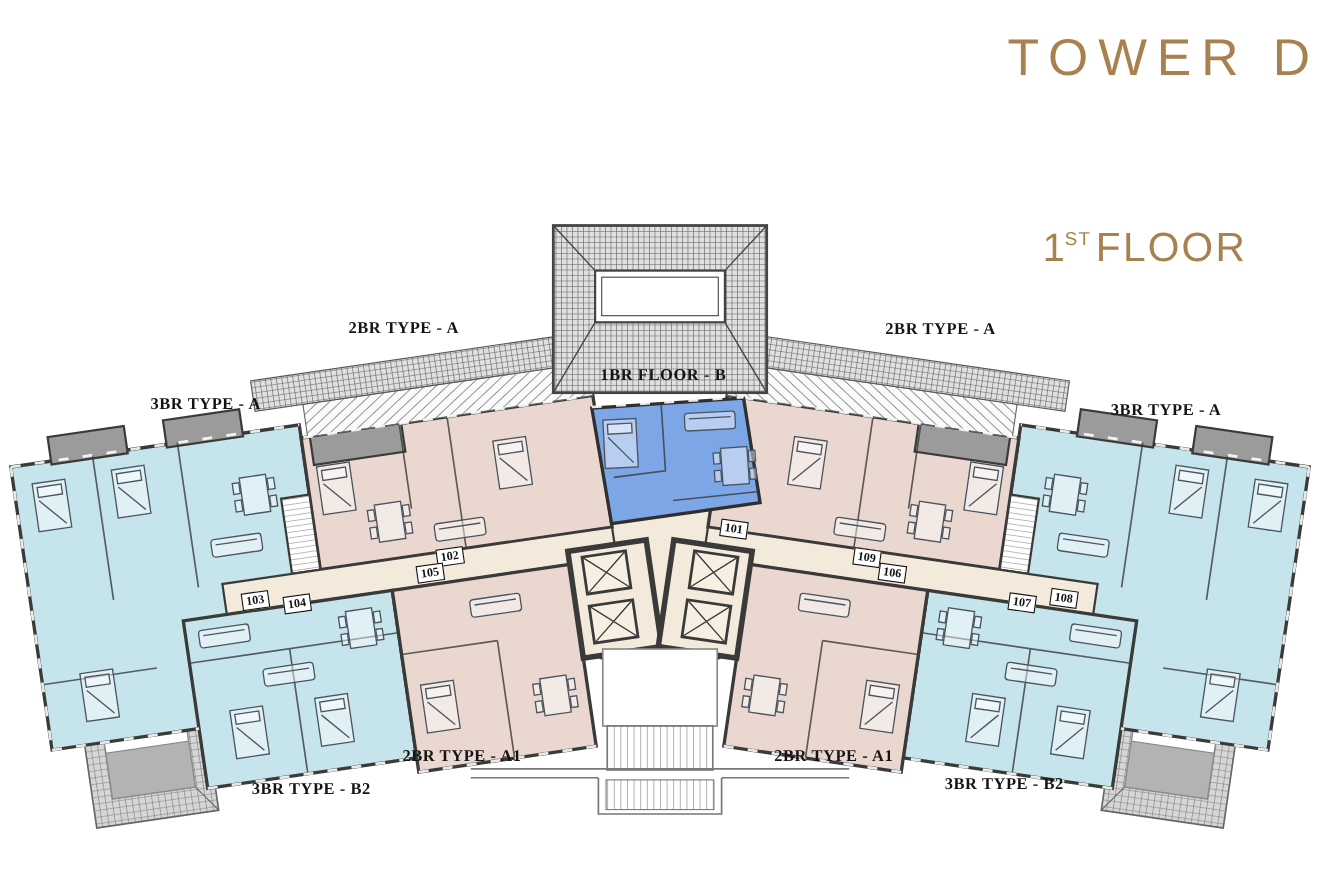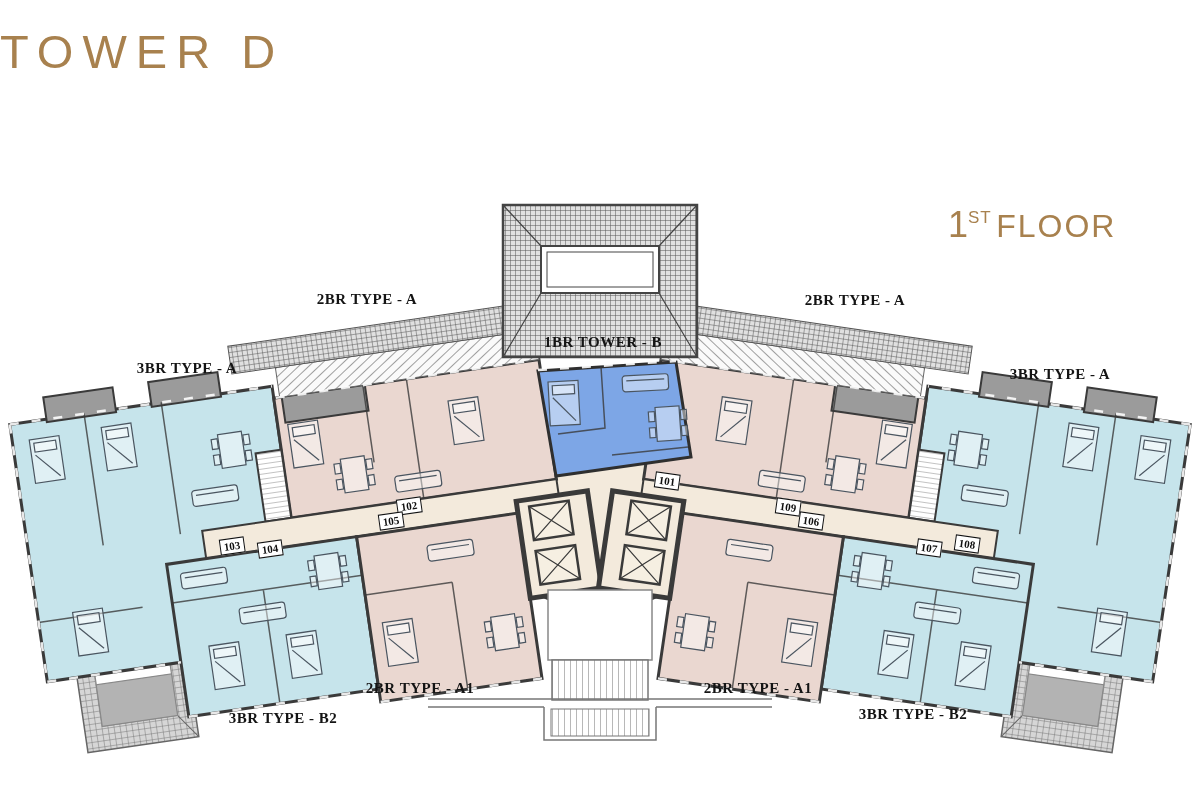--- a/index.html
+++ b/index.html
@@ -1,26 +1,26 @@
 <!DOCTYPE html>
 <html><head>
 <meta charset="utf-8">
 <style>
   html,body{margin:0;padding:0;background:#ffffff;}
   body{width:1200px;height:800px;position:relative;overflow:hidden;
        font-family:"Liberation Sans", sans-serif;}
   .stage{position:absolute;inset:0;width:1200px;height:800px;}
 
   
-  .title{position:absolute;top:24px;left:0;right:0;text-align:left;
+  .title{position:absolute;top:24px;left:0;right:0;text-align:right;
          font-size:47px;font-weight:400;letter-spacing:9px;color:#A8814E;}
   .floor-label{position:absolute;left:948px;top:204px;color:#A8814E;white-space:nowrap;}
   .floor-label .num{font-size:36px;}
   .floor-label sup{font-size:17px;vertical-align:14px;letter-spacing:1px;}
-  .floor-label .word{font-size:32px;letter-spacing:2px;margin-top:45px;}
+  .floor-label .word{font-size:37px;letter-spacing:2px;margin-top:45px;}
 
   
   .ulabel{position:absolute;transform:translate(-50%,-50%);
           font-family:Liberation Serif, serif;font-weight:bold;font-size:15px;
           color:#141414;letter-spacing:.5px;white-space:nowrap;}
   .tag{position:absolute;transform-origin:center;background:#fff;border:1.5px solid #111;
        font-family:"Liberation Serif", serif;font-weight:bold;font-size:11px;line-height:12px;
        padding:1px 3px;color:#111;white-space:nowrap;}
 
   
@@ -160,21 +160,21 @@
   </svg>
 
   <div class="title">TOWER D</div>
   <div class="floor-label">
     <span class="num">1</span><sup>ST</sup>
     <span class="word">FLOOR</span>
   </div>
 
   <div class="ulabel" style="left:187px;top:368px">3BR TYPE - A</div>
   <div class="ulabel" style="left:367px;top:299px">2BR TYPE - A</div>
-  <div class="ulabel" style="left:603px;top:342px">1BR TOWER - B</div>
+  <div class="ulabel" style="left:603px;top:342px">1BR FLOOR - B</div>
   <div class="ulabel" style="left:855px;top:300px">2BR TYPE - A</div>
   <div class="ulabel" style="left:1060px;top:374px">3BR TYPE - A</div>
   <div class="ulabel" style="left:283px;top:718px">3BR TYPE - B2</div>
   <div class="ulabel" style="left:420px;top:688px">2BR TYPE - A1</div>
   <div class="ulabel" style="left:758px;top:688px">2BR TYPE - A1</div>
   <div class="ulabel" style="left:913px;top:714px">3BR TYPE - B2</div>
 
   <div class="tag" style="left:667px;top:481px;transform:translate(-50%,-50%) rotate(8deg)">101</div>
   <div class="tag" style="left:409px;top:506px;transform:translate(-50%,-50%) rotate(-8deg)">102</div>
   <div class="tag" style="left:391px;top:521px;transform:translate(-50%,-50%) rotate(-8deg)">105</div>

